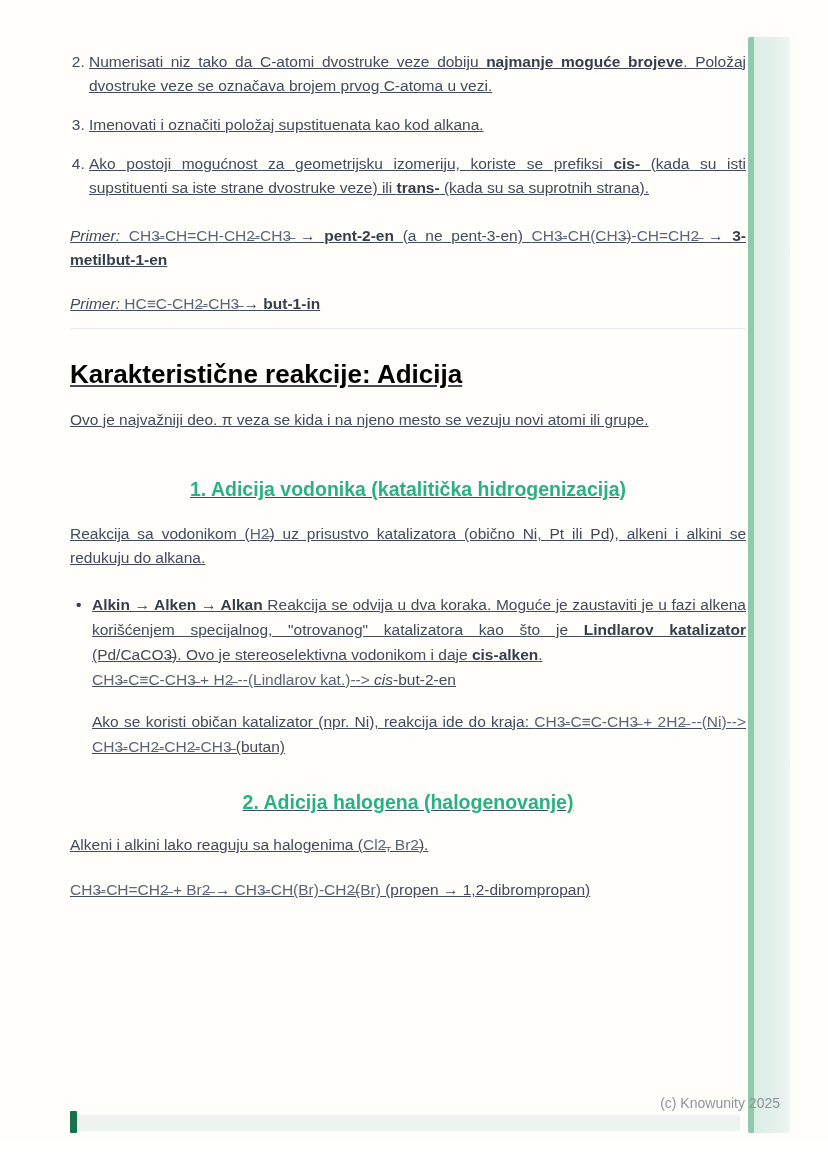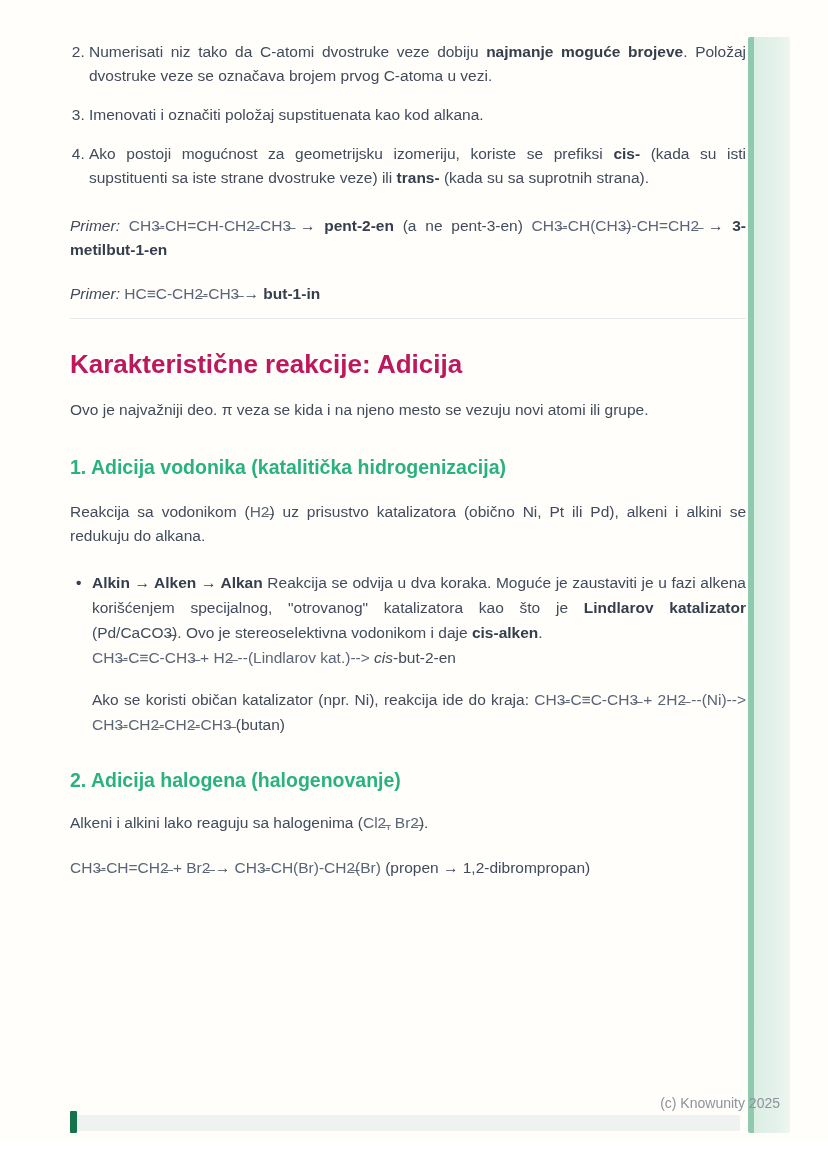--- a/index.html
+++ b/index.html
@@ -17,41 +17,41 @@
     background:#fffefa;
   }
   .accent-bar {
     position:absolute; left:748px; top:37px;
     width:36px; height:1096px;
     background:linear-gradient(to right,#dbeee4 0%,#e6f2ec 70%,#eef6f1 100%);
     border-left:6px solid #8fc9ae;
     border-radius:2px;
   }
   .content {
-    position:absolute; left:70px; top:0;
+    position:absolute; left:70px; top:10px;
     width:676px;
-    font-size:15.5px; line-height:24px;
+    font-size:15.5px; line-height:24px;text-decoration:underline;
   }
   .content { padding-top:40px; }
   ol.rules { margin:0; padding-left:19px; }
   ol.rules > li { margin-bottom:15px; text-align:justify; }
   ol.rules > li:last-child { margin-bottom:0; }
   p.body { margin:22px 0 0 0; text-align:justify; }
   p.mt24 { margin-top:24px; }
   p.mt20 { margin-top:20px; }
   hr.divider { border:none; border-top:1px solid #e7e9ec; margin:12px 0 0 0; }
   h2.sec {
     margin:28px 0 0 0;
     font-size:26px; line-height:34px;
-    color:#be185d; font-weight:700;
+    color:#000000; font-weight:700;
   }
   h3.sub {
-    margin:32px 0 0 0;
+    margin:44px 0 0 0;
     font-size:19.5px; line-height:26px;
-    color:#29b182; font-weight:700;
+    color:#29b182; font-weight:700;text-align:center;
   }
   h3.sub2 { margin-top:30px; }
   p.intro { margin-top:17px; }
   p.p1 { margin-top:20px; }
   ul.bullets { list-style:none; margin:22px 0 0 0; padding-left:22px; }
   ul.bullets > li {
     position:relative; margin-bottom:20px;
     line-height:25px; text-align:justify;
   }
   ul.bullets > li:last-child { margin-bottom:0; }

